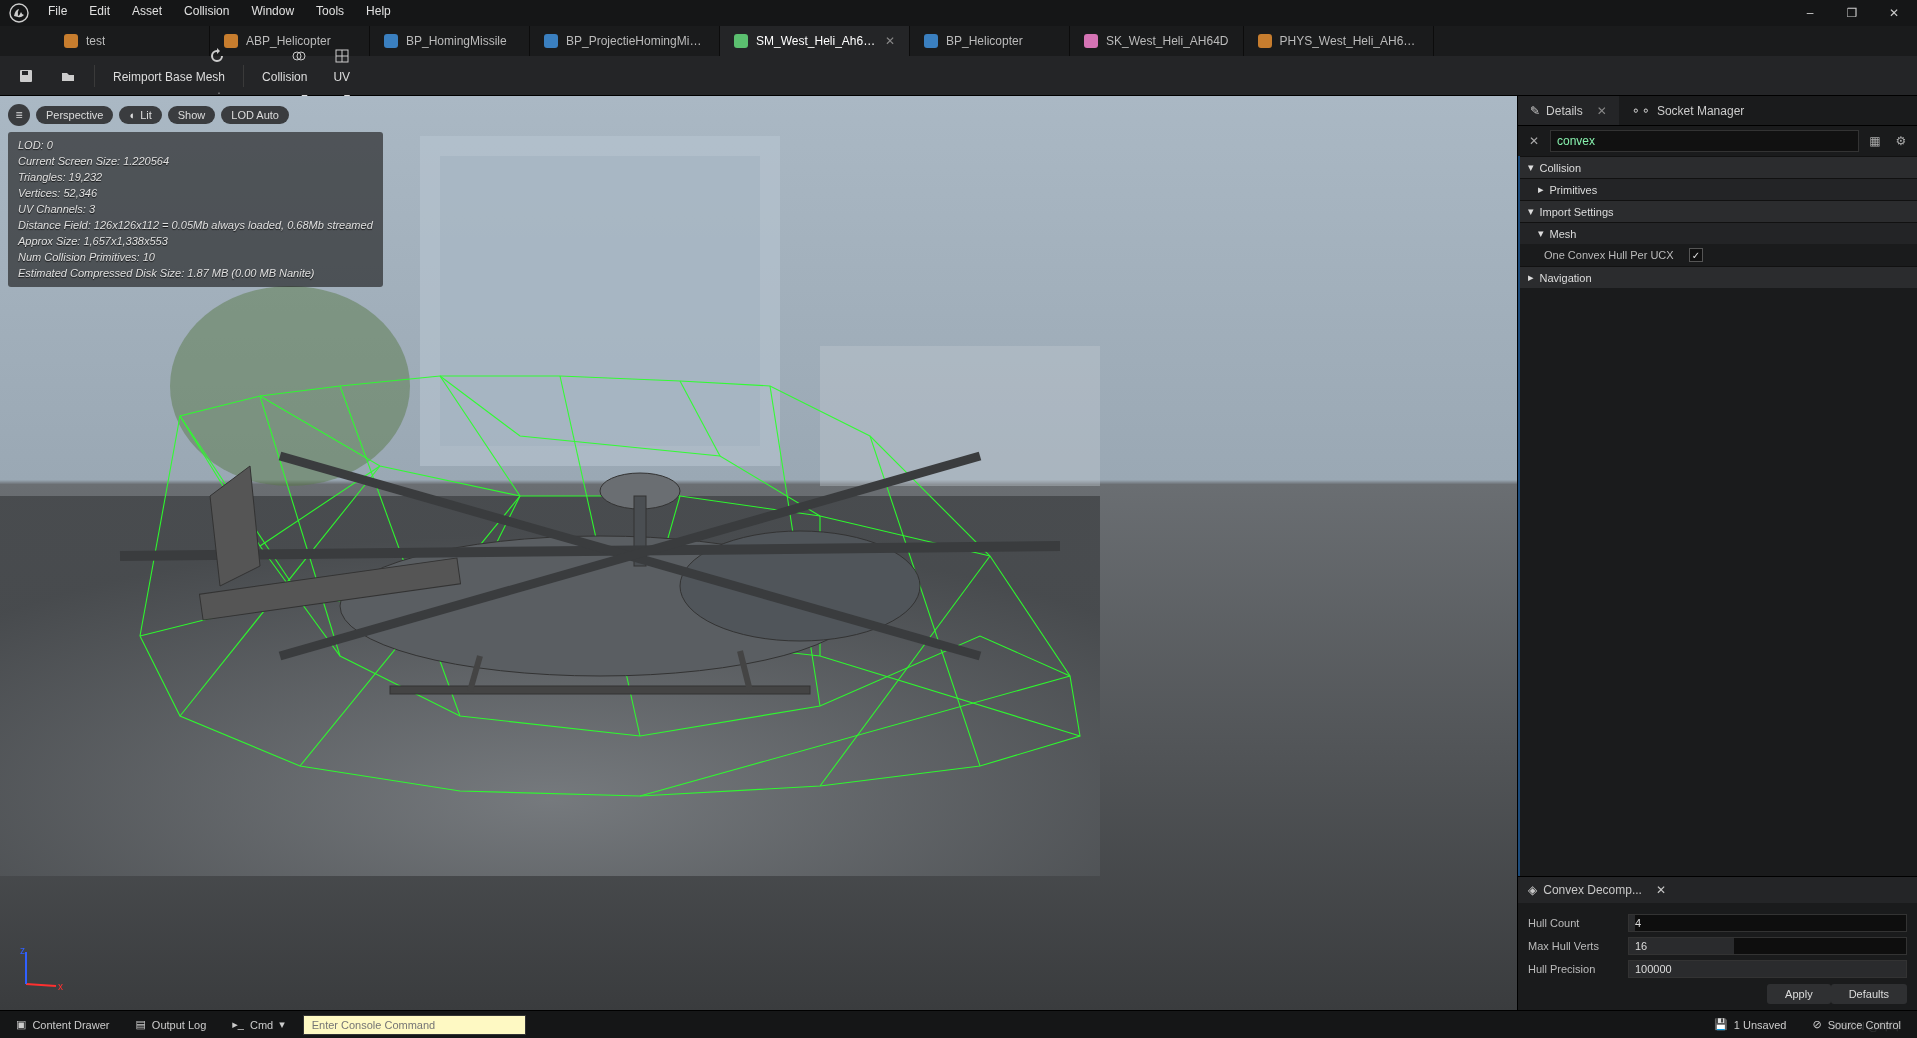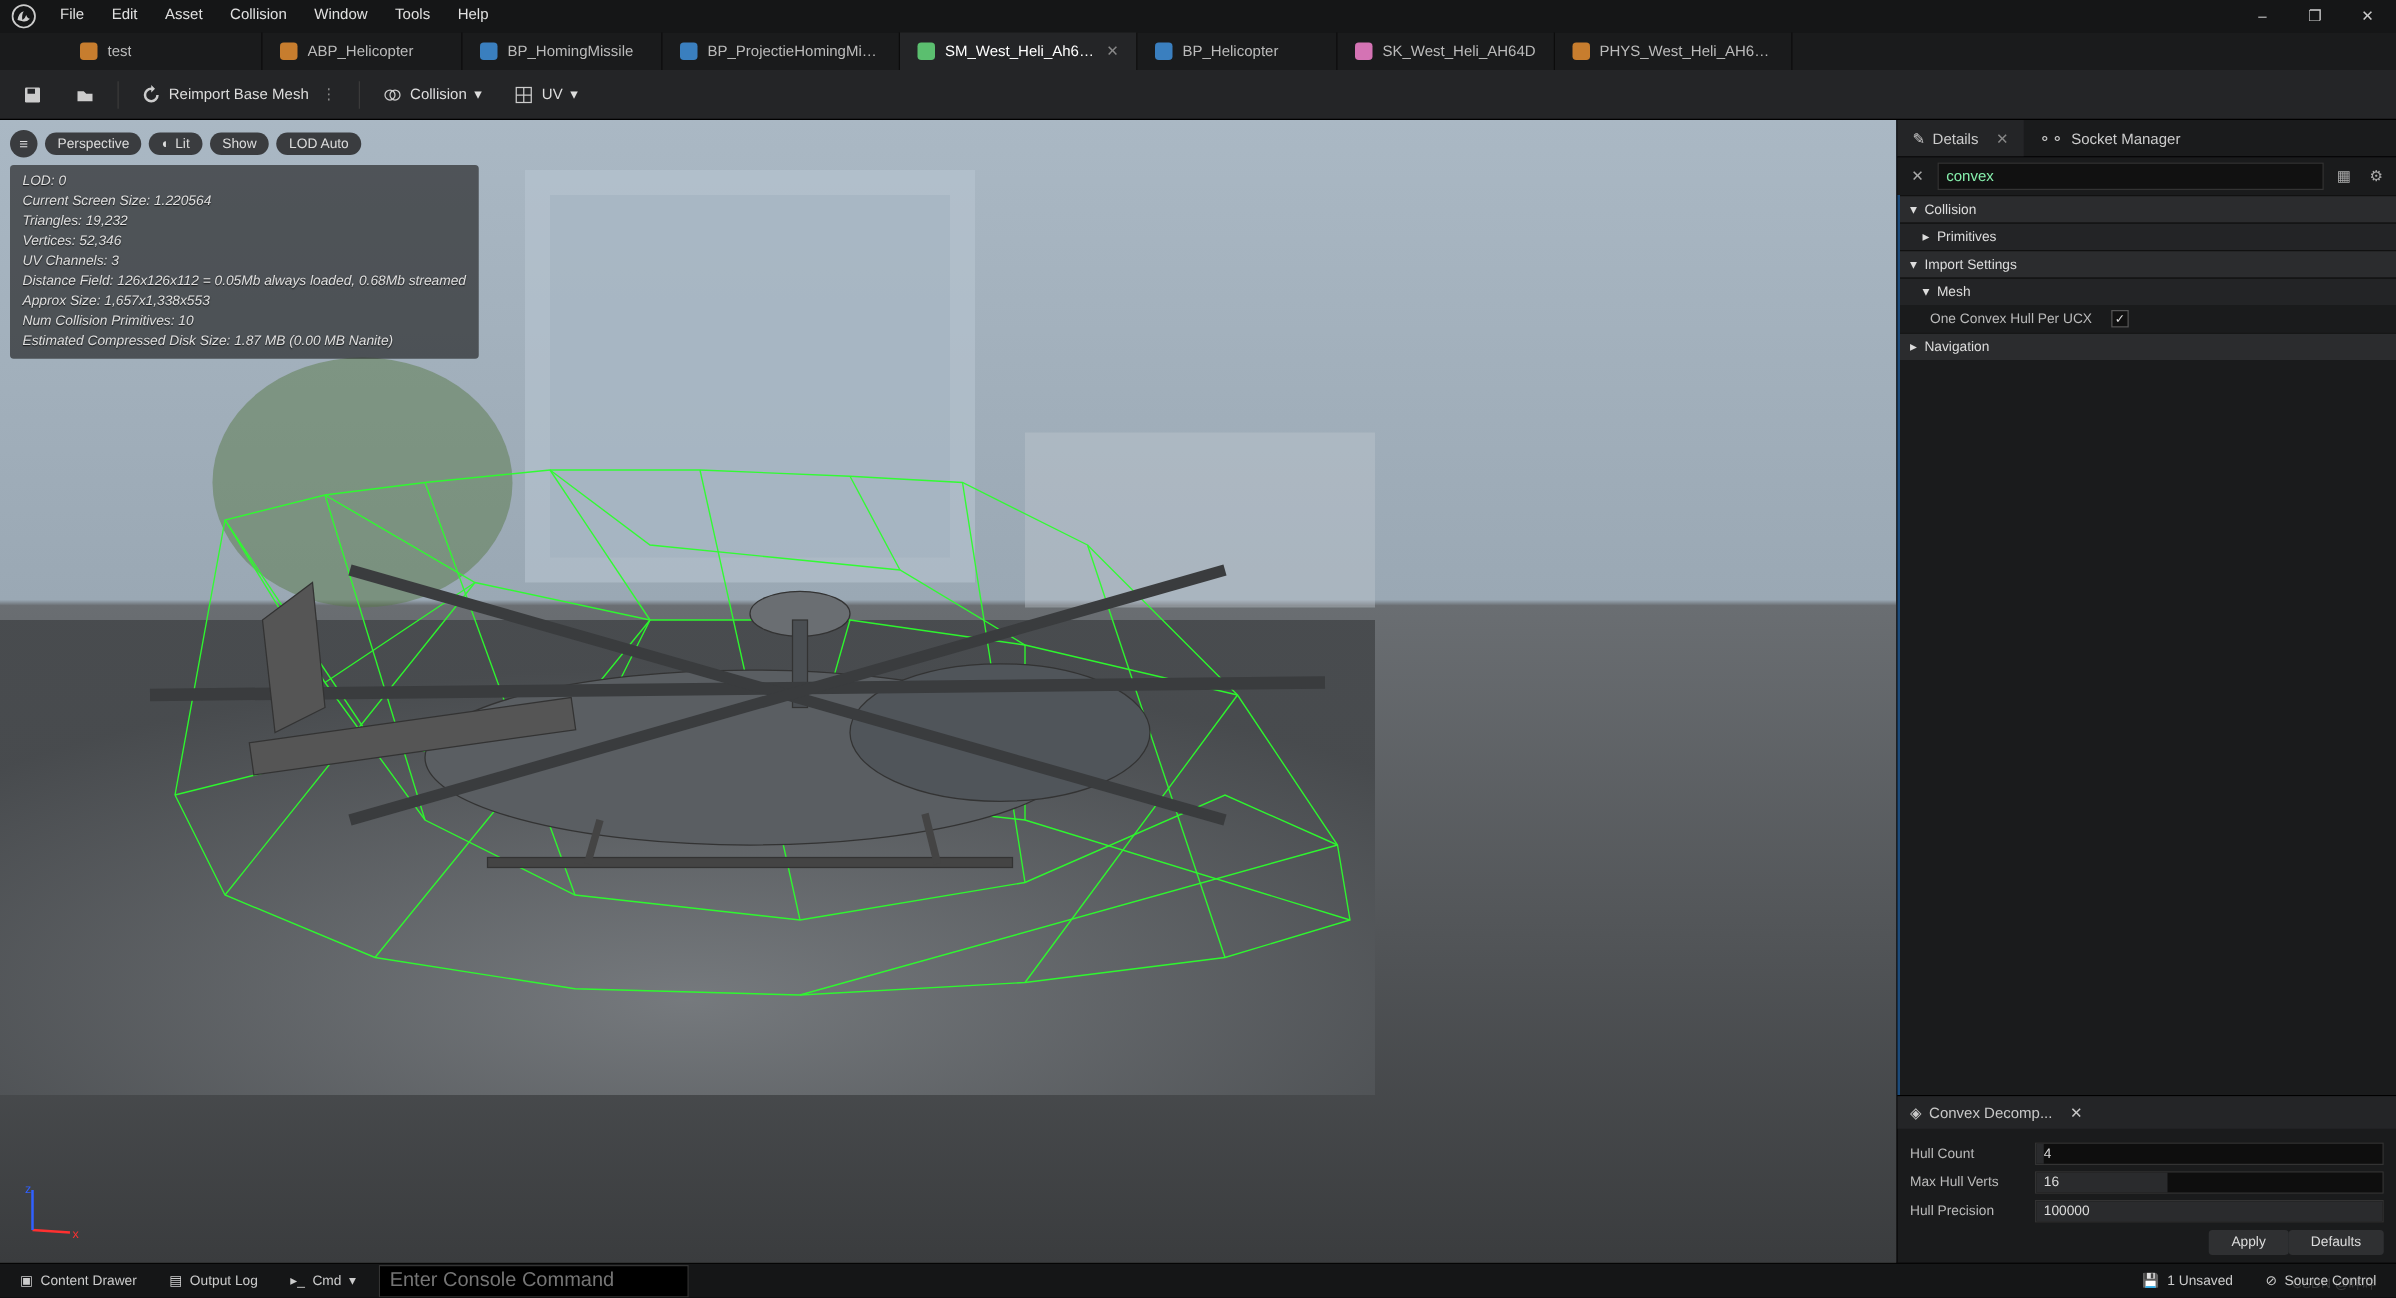--- a/index.html
+++ b/index.html
@@ -9,21 +9,21 @@
 .menu { display:flex; gap:2px; margin-left:6px; }
 .menu-item { padding:4px 10px; color:#e0e0e0; cursor:pointer; }
 .win-ctrls { margin-left:auto; display:flex; gap:8px; }
 .win-btn { width:34px; height:26px; display:flex; align-items:center; justify-content:center; color:#ccc; cursor:pointer; }
 .tabstrip { height:30px; background:#1a1b1c; display:flex; align-items:stretch; padding-left:50px;text-align:right; }
 .etab { display:flex; align-items:center; padding:0 14px; gap:8px; color:#bbb; min-width:160px; max-width:190px; border-right:1px solid #0c0c0c; cursor:pointer; }
 .etab.active { background:#242527; color:#fff; }
 .etab .ticon { width:14px; height:14px; border-radius:3px; flex-shrink:0; }
 .etab .tclose { margin-left:auto; color:#888; }
 .toolbar { height:40px; background:#242527; display:flex; align-items:center; padding:0 10px; gap:10px; border-bottom:1px solid #000; }
-.tool-btn { display:flex; align-items:flex-start; gap:6px; padding:4px 8px; color:#ddd; cursor:pointer; border-radius:3px; }
+.tool-btn { display:flex; align-items:flex-end; gap:6px; padding:4px 8px; color:#ddd; cursor:pointer; border-radius:3px;flex-direction:column; }
 .tool-sep { width:1px; height:22px; background:#3a3a3a; }
 .main { display:flex; height:calc(1038px - 26px - 30px - 40px - 28px); }
 .viewport { flex:1; position:relative; background:linear-gradient(180deg,#6c7a8a 0%,#8a9aa8 35%,#707478 40%,#555 100%); overflow:hidden; }
 .vp-top { position:absolute; top:8px; left:8px; display:flex; gap:6px; align-items:center; }
 .pill { background:#3a3c3f; color:#ddd; padding:3px 10px; border-radius:11px; font-size:11px; cursor:pointer; display:flex; align-items:center; gap:4px; }
 .hamburger { background:#3a3c3f; border-radius:50%; width:22px; height:22px; display:flex; align-items:center; justify-content:center; cursor:pointer; color:#ddd; }
 .stats { position:absolute; top:36px; left:8px; background:rgba(30,30,30,0.65); padding:6px 10px; font-size:11px; color:#e0e0e0; line-height:1.45; border-radius:3px; text-shadow:0 1px 1px rgba(0,0,0,0.8);font-style:italic; }
 .axis { position:absolute; bottom:14px; left:14px; }
 .right { width:400px; background:#1a1b1c; display:flex; flex-direction:column; border-left:1px solid #000; }
 .panel-tabs { height:30px; display:flex; align-items:stretch; background:#1a1b1c; border-bottom:1px solid #000; }
@@ -46,21 +46,21 @@
 .cp-body { padding:6px 10px; }
 .cp-row { display:flex; align-items:center; margin:5px 0; font-size:11px; }
 .cp-row .clabel { width:100px; color:#bbb; }
 .slider-wrap { flex:1; background:#0e0e0e; height:18px; position:relative; border:1px solid #333; display:flex; align-items:center; }
 .slider-fill { position:absolute; left:0; top:0; bottom:0; background:#2a2b2d; }
 .slider-val { position:relative; padding-left:6px; color:#ddd; }
 .cp-btns { display:flex; justify-content:flex-end; margin-top:6px; }
 .btn { background:#2f3032; padding:4px 18px; border-radius:3px; cursor:pointer; color:#ddd; font-size:11px; }
 .statusbar { height:28px; background:#151617; display:flex; align-items:center; padding:0 8px; gap:10px; border-top:1px solid #000; }
 .status-item { display:flex; align-items:center; gap:6px; padding:2px 8px; color:#ccc; cursor:pointer; font-size:11px; }
-.cmd-input { background:#000000; border:1px solid #333; color:#888; padding:3px 8px; font-size:16px; width:248px; }
+.cmd-input { background:#fef9c3; border:1px solid #333; color:#888; padding:3px 8px; font-size:11px; width:223px; }
 .watermark { position:absolute; bottom:4px; right:16px; color:rgba(200,200,200,0.2); font-size:11px; pointer-events:none; }
 .ellipsis { white-space:nowrap; overflow:hidden; text-overflow:ellipsis; }
 svg { display:block; }
 </style>
 </head>
 <body>
 
 <div class="titlebar">
   <div class="logo">
     <svg width="20" height="20" viewBox="0 0 20 20">

